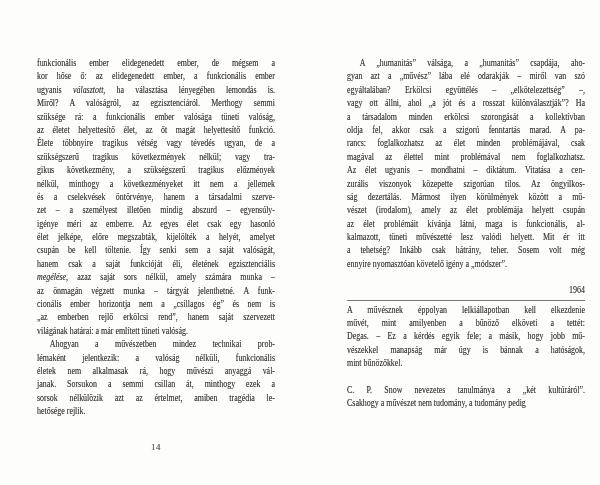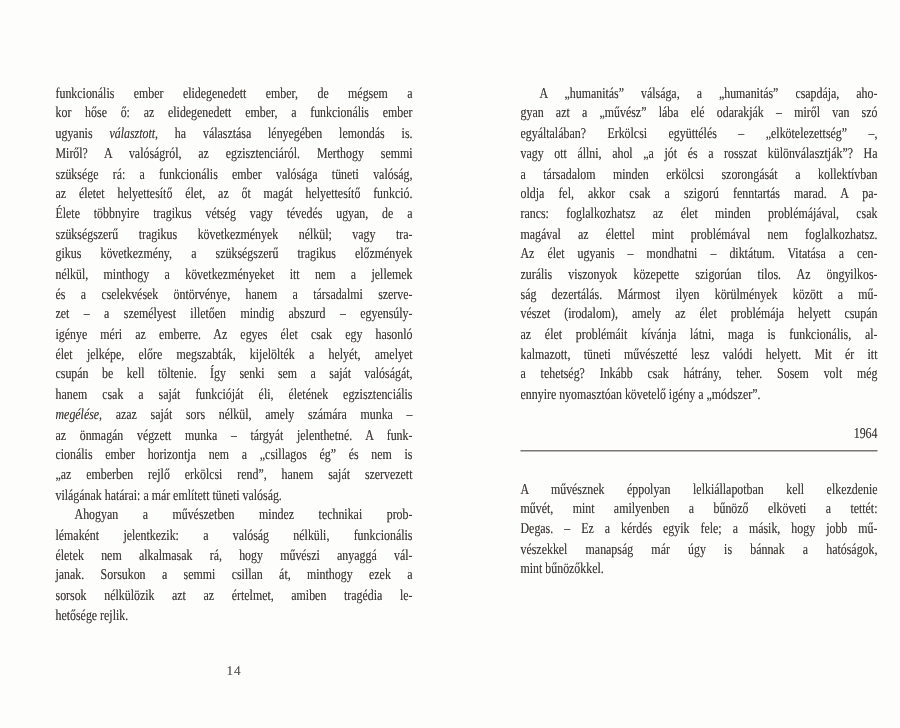--- a/index.html
+++ b/index.html
@@ -54,21 +54,21 @@
     transform-origin: 0 0;
     text-align: right;
     height: 13.4px;
   }
   .divider {
     margin-top: 3px;
     width: 238px;
     height: 1px;
     background: #7b7672;
   }
-  .bottom-block { margin-top: 19px; }
+  .bottom-block { margin-top: 2px; }
 
   .pagenum {
     position: absolute;
     top: 442px;
     width: 238px;
     text-align: center;
     font-size: 8.8px;
     letter-spacing: 0.6px;
     color: #57534f;
     text-shadow: 0 0 0.4px rgba(80, 75, 70, 0.5);
@@ -139,19 +139,23 @@
     <div class="year-line">1964</div>
     <div class="divider"></div>
     <div class="bottom-block">
         <div class="para">
           <div class="line">A művésznek éppolyan lelkiállapotban kell elkezdenie</div>
           <div class="line">művét, mint amilyenben a bűnöző elköveti a tettét:</div>
           <div class="line">Degas. – Ez a kérdés egyik fele; a másik, hogy jobb mű-</div>
           <div class="line">vészekkel manapság már úgy is bánnak a hatóságok,</div>
           <div class="line last">mint bűnözőkkel.</div>
         </div>
+        <div class="para gap">
+          <div class="line">C. P. Snow nevezetes tanulmánya a „két kultúráról”.</div>
+          <div class="line last">Csakhogy a művészet nem tudomány, a tudomány pedig</div>
+        </div>
       </div>
   </div>
 
   <div class="pagenum pagenum-left">14</div>
 
 
 </div>
 
 </body></html>

